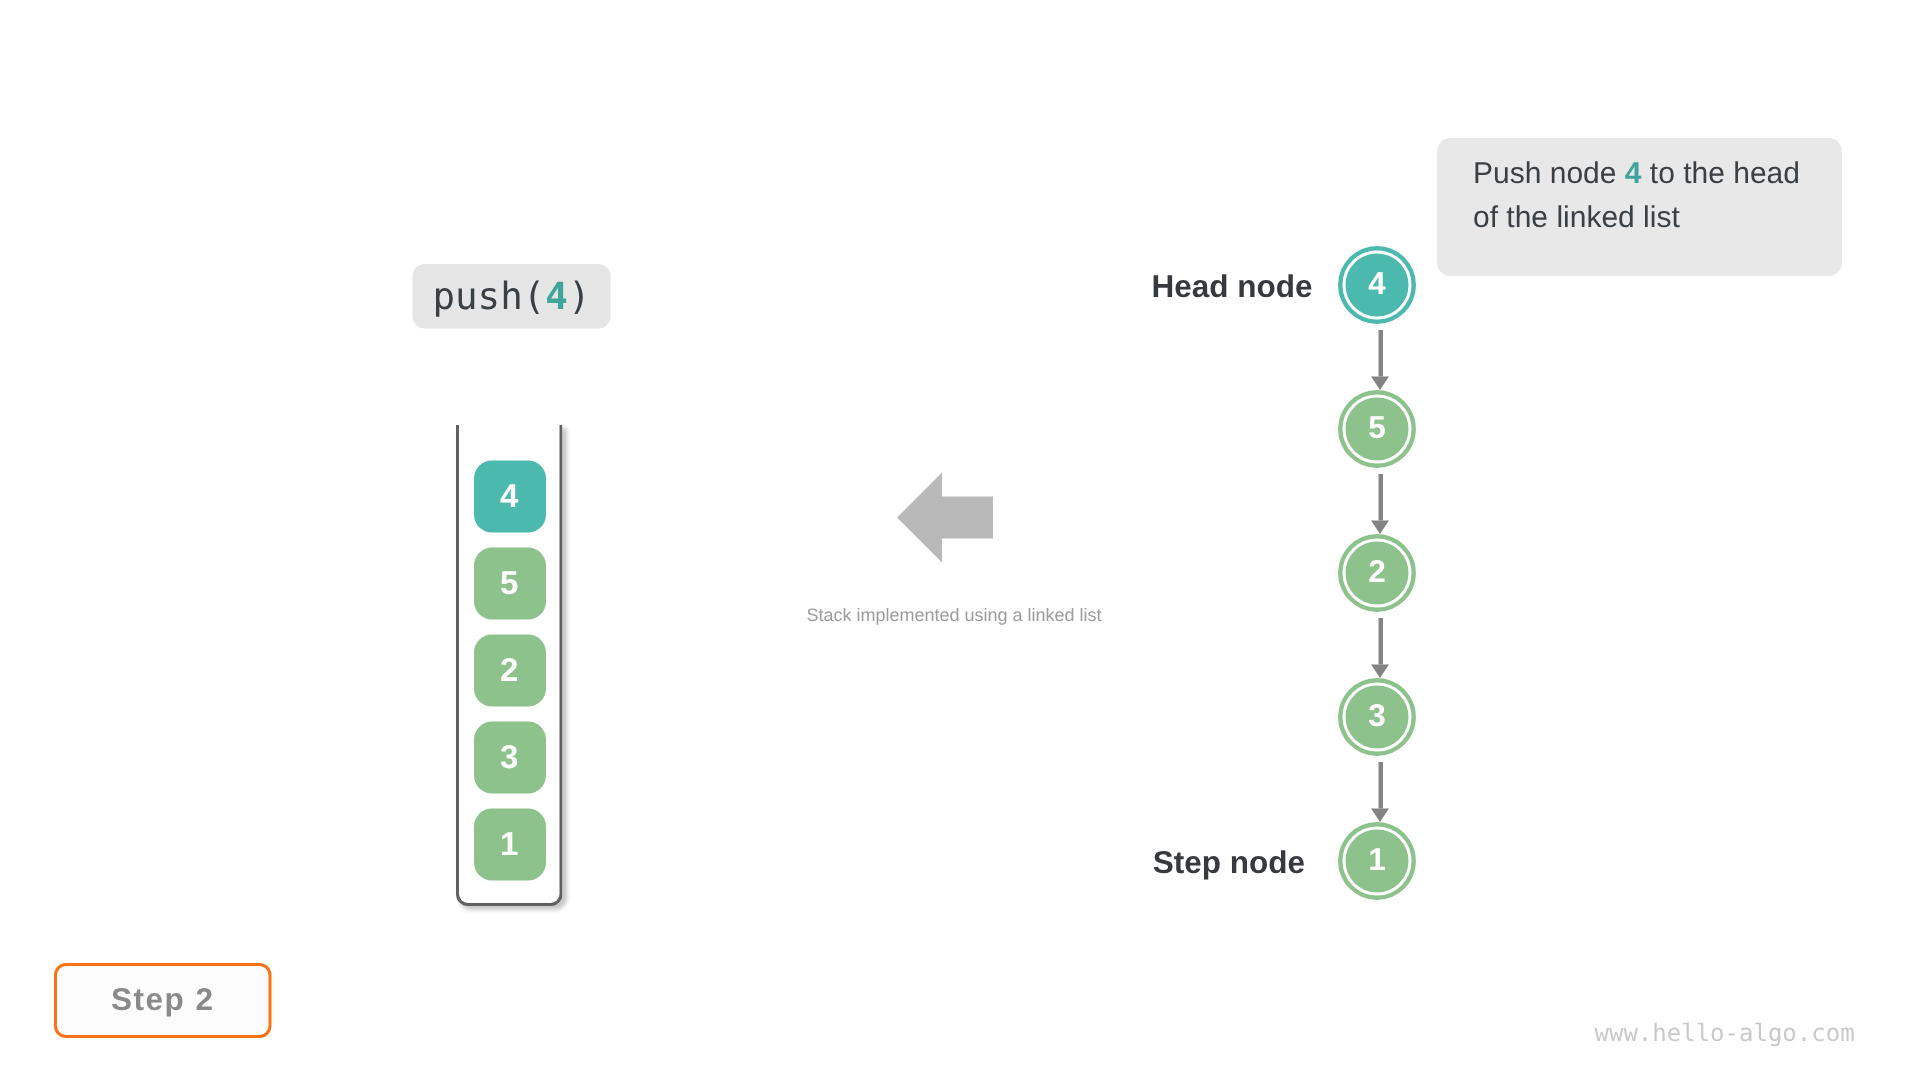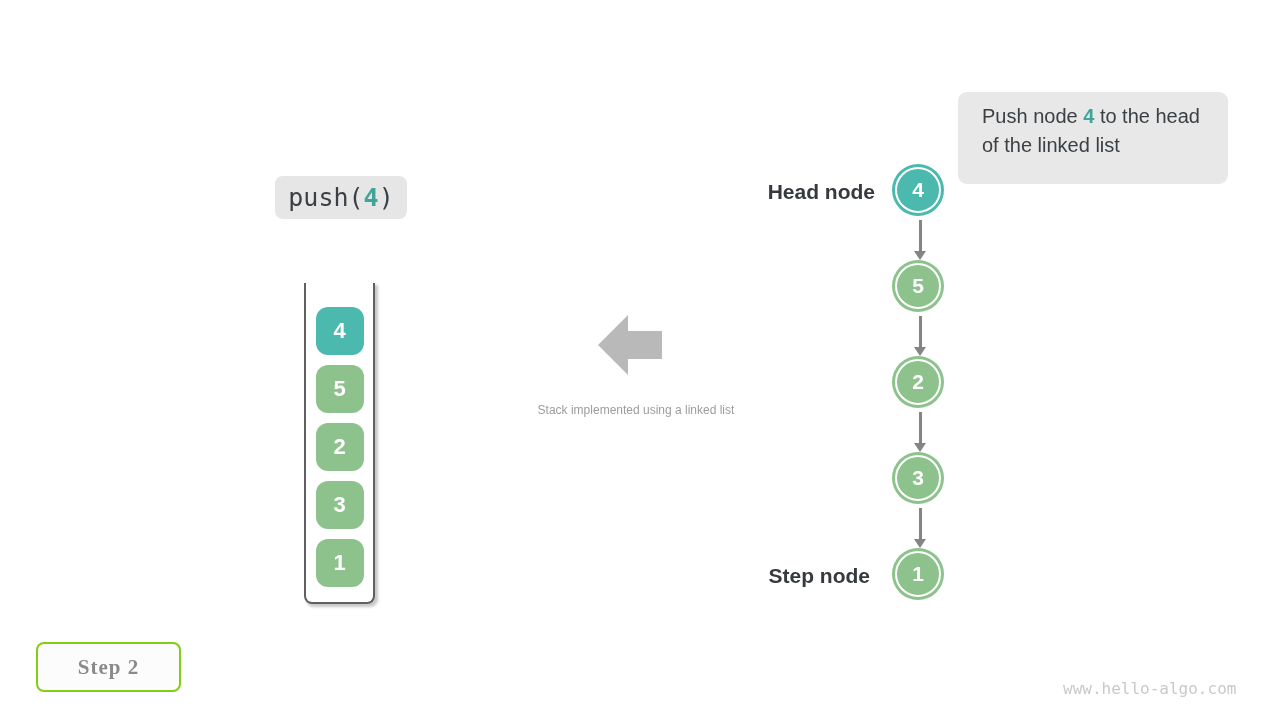--- a/index.html
+++ b/index.html
@@ -121,24 +121,24 @@
   }
   .node-label.head { left: 675px; top: 180px; }
   .node-label.tail { left: 670px; top: 564px; }
 
   
   .step-badge {
     position: absolute;
     left: 36px; top: 642px;
     width: 145px; height: 50px;
     background: #fcfcfc;
-    border: 2px solid #84cc16;
+    border: 2px solid #f97316;
     border-radius: 8px;
     display: flex; align-items: center; justify-content: center;
-    font-family: Liberation Serif, serif;
+    font-family: Liberation Sans, sans-serif;
     font-size: 21px;
     font-weight: 700;
     color: #8a8a8a;
     letter-spacing: 1px;
   }
 
   
   .watermark {
     position: absolute;
     left: 1063px; top: 679px;

